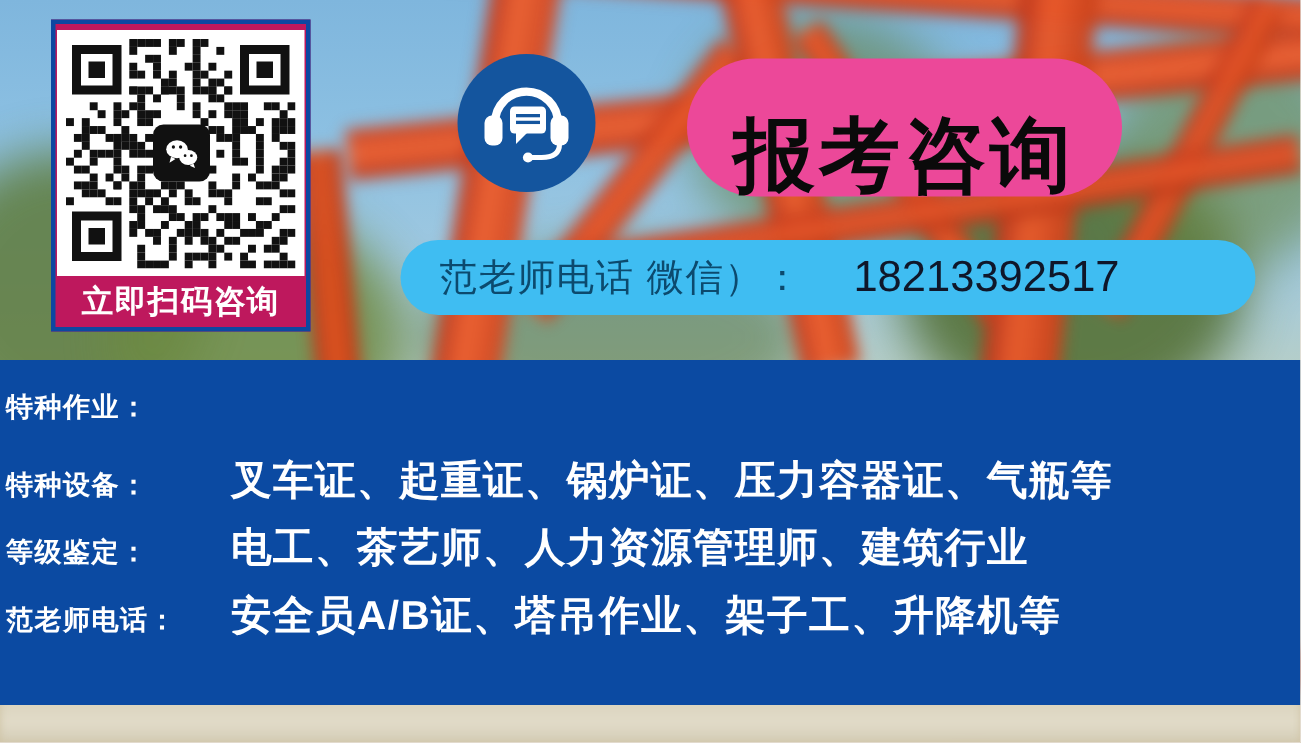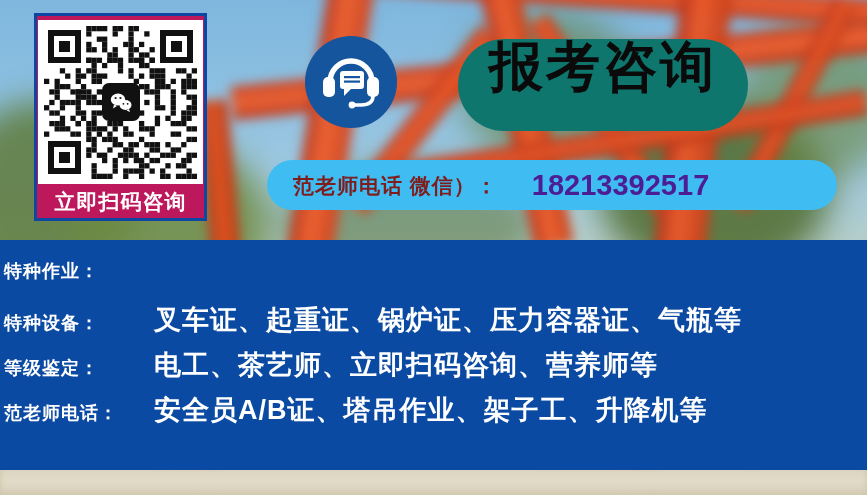--- a/index.html
+++ b/index.html
@@ -165,23 +165,23 @@
   }
 
   
   .cta-pill {
     position: absolute;
     left: 458px;
     top: 39px;
     width: 290px;
     height: 92px;
     border-radius: 46px;
-    background: #0f766e;
+    background: #ec4899;
     display: flex;
-    align-items: flex-start;
+    align-items: flex-end;
     justify-content: center;
   }
   .cta-pill .cta-text {
     color: #0a0a0a;
     font-size: 54px;
     font-weight: bold;
     letter-spacing: 3px;
     line-height: 1;
   }
 
@@ -194,31 +194,31 @@
     height: 50px;
     border-radius: 25px;
     background: #3fbdf2;
     display: flex;
     align-items: center;
     padding: 0 26px;
     box-sizing: border-box;
     gap: 34px;
   }
   .phone-label {
-    color: #7f1d1d;
-    font-size: 21px;
-    font-weight: bold;
+    color: #0c4a6e;
+    font-size: 25px;
+    font-weight: normal;
     line-height: 1;
     letter-spacing: 1px;
     white-space: nowrap;
   }
   .phone-number {
-    color: #4c1d95;
+    color: #0f172a;
     font-size: 29px;
-    font-weight: bold;
+    font-weight: normal;
     line-height: 1;
     letter-spacing: 0px;
     white-space: nowrap;
   }
 
   
   .info-panel {
     position: absolute;
     left: 0;
     top: 240px;
@@ -618,21 +618,21 @@
       <span class="info-cat">特种作业：</span>
     </div>
 
     <div class="info-row">
       <span class="info-cat">特种设备：</span>
       <span class="info-items">叉车证、起重证、锅炉证、压力容器证、气瓶等</span>
     </div>
 
     <div class="info-row">
       <span class="info-cat">等级鉴定：</span>
-      <span class="info-items">电工、茶艺师、立即扫码咨询、营养师等</span>
+      <span class="info-items">电工、茶艺师、人力资源管理师、建筑行业</span>
     </div>
 
     <div class="info-row">
       <span class="info-cat">范老师电话：</span>
       <span class="info-items">安全员A/B证、塔吊作业、架子工、升降机等</span>
     </div>
 
   </div>
 
 </div>

